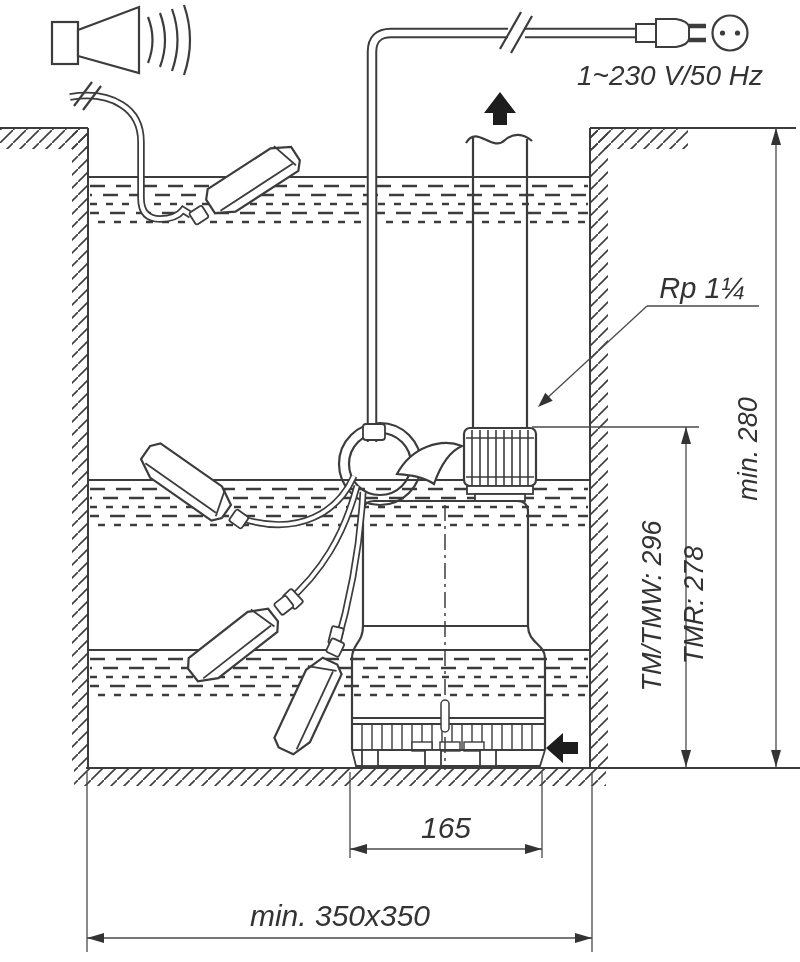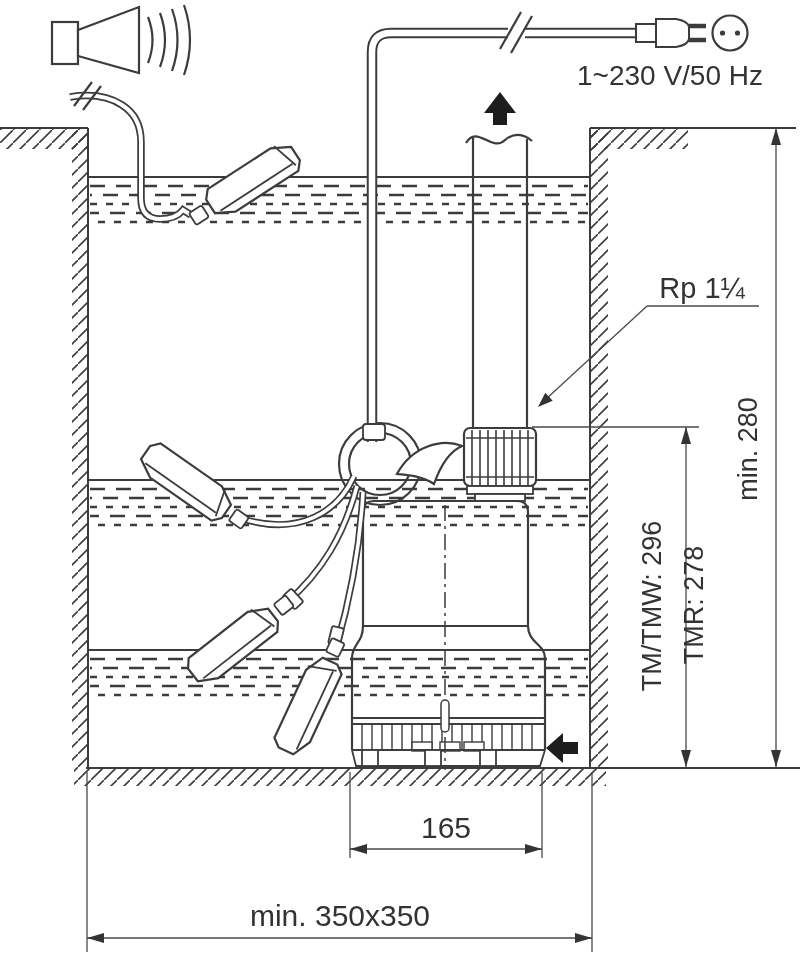--- a/index.html
+++ b/index.html
@@ -1,17 +1,17 @@
 <!DOCTYPE html>
 <html><head>
 <meta charset="utf-8">
 <style>
   html,body{margin:0;padding:0;background:#fff;}
   .stage{position:relative;width:800px;height:962px;background:#fff;overflow:hidden;
-         font-family:"Liberation Sans",sans-serif;}
+         font-family:"Liberation Sans",sans-serif;font-style:italic;}
   svg{position:absolute;left:0;top:0;}
   svg text{font-family:"Liberation Sans",sans-serif;fill:#333;}
   .lbl{font-size:27px;}
   .lbl-big{font-size:30px;}
   .lbl-power{font-size:28px;}
   .lbl-rp{font-size:29px;}
 </style>
 </head>
 <body>
 

